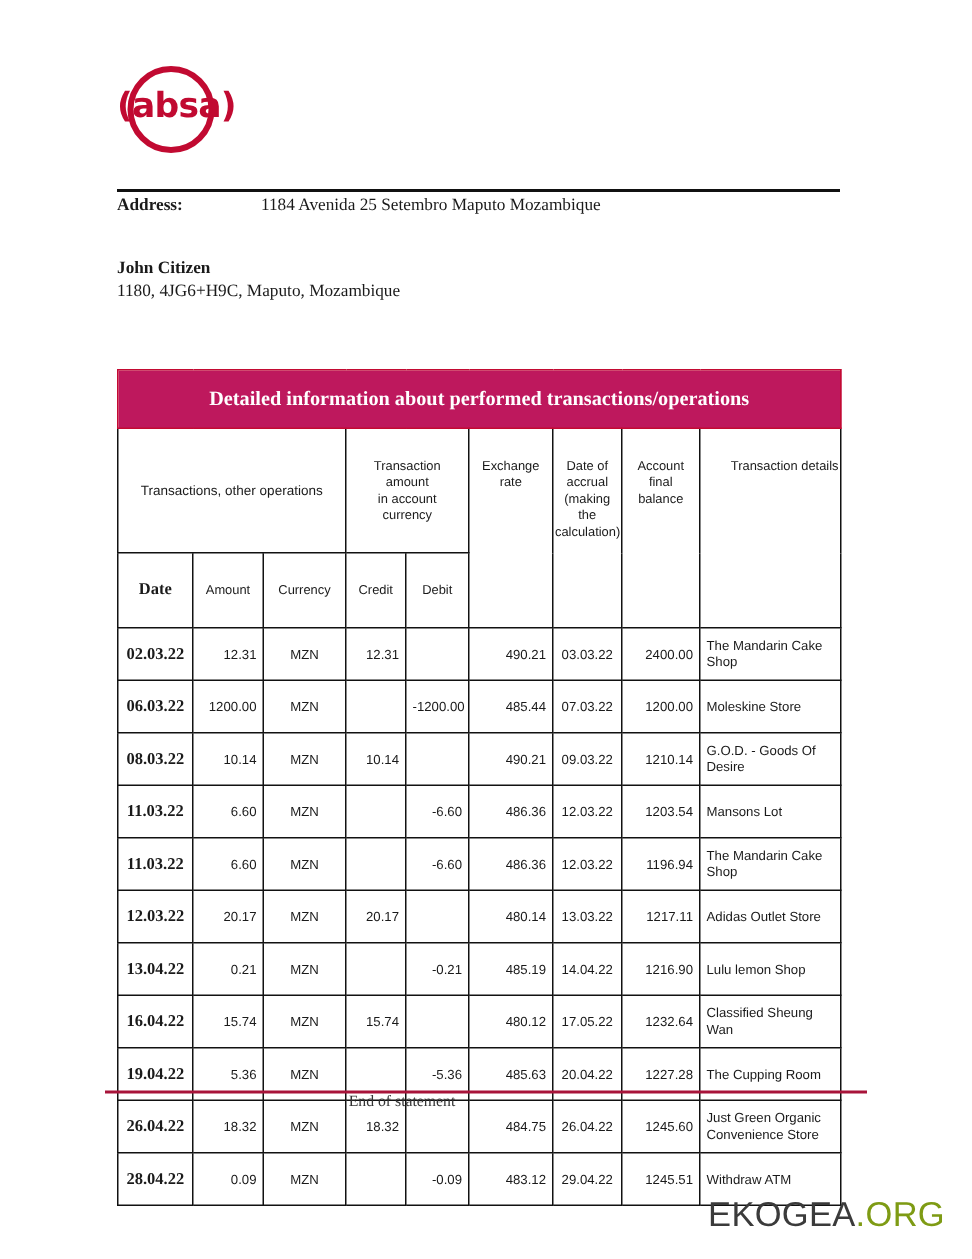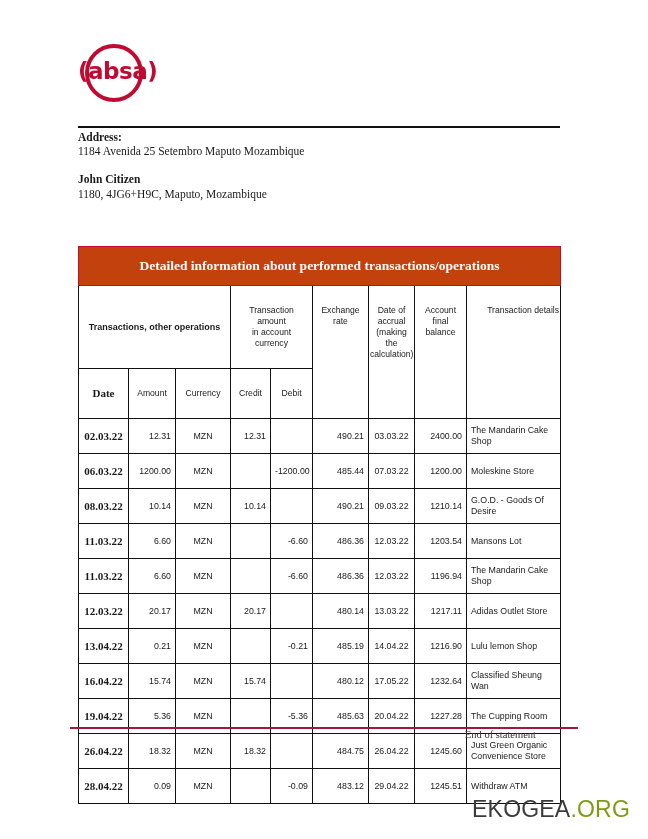--- a/index.html
+++ b/index.html
@@ -59,21 +59,20 @@
   .addr-block {
     position: absolute;
     left: 78px;
     top: 130px;
     width: 482px;
     font-size: 11.5px;
     line-height: 14px;
   }
   .addr-row {
     display: flex;
-    flex-direction: column;
   }
   .addr-label {
     width: 96px;
     font-weight: bold;
     flex: none;
   }
   .addr-value {
     flex: 1;
   }
 
@@ -97,21 +96,21 @@
     width: 482px;
     border-collapse: collapse;
     table-layout: fixed;
   }
   .stmt-table td, .stmt-table th {
     border: 1px solid #111111;
     padding: 0;
     vertical-align: middle;
   }
   .banner {
-    background: #c2410c;
+    background: #be185d;
     color: #ffffff;
     font-family: "Liberation Serif", serif;
     font-weight: bold;
     font-size: 13.5px;
     text-align: center;
     height: 38px;
     border: 1px solid #C30A32 !important;
   }
   .hdr {
     font-family: "Liberation Sans", sans-serif;
@@ -122,21 +121,21 @@
     padding: 19px 1px !important;
     font-weight: normal;
   }
   .hdr.bold-serif {
     font-family: "Liberation Serif", serif;
     font-size: 11px;
     font-weight: bold;
   }
   .hdr.grp-bold {
     font-family: "Liberation Sans", sans-serif;
-    font-weight: bold;
+    font-weight: normal;
     font-size: 9px;
   }
 
   .cell {
     font-family: "Liberation Sans", sans-serif;
     font-size: 8.8px;
     line-height: 11px;
     padding: 4px 4px !important;
     color: #1a1a1a;
   }
@@ -169,21 +168,21 @@
     top: 727px;
     width: 508px;
     height: 2px;
     background: #A8143A;
   }
   .footer-text {
     position: absolute;
     left: 0;
     top: 729px;
     width: 536px;
-    text-align: right;
+    text-align: center;
     font-family: "Liberation Serif", serif;
     font-size: 10.5px;
     color: #333333;
   }
 
   
   .watermark {
     position: absolute;
     right: 18px;
     top: 796px;

